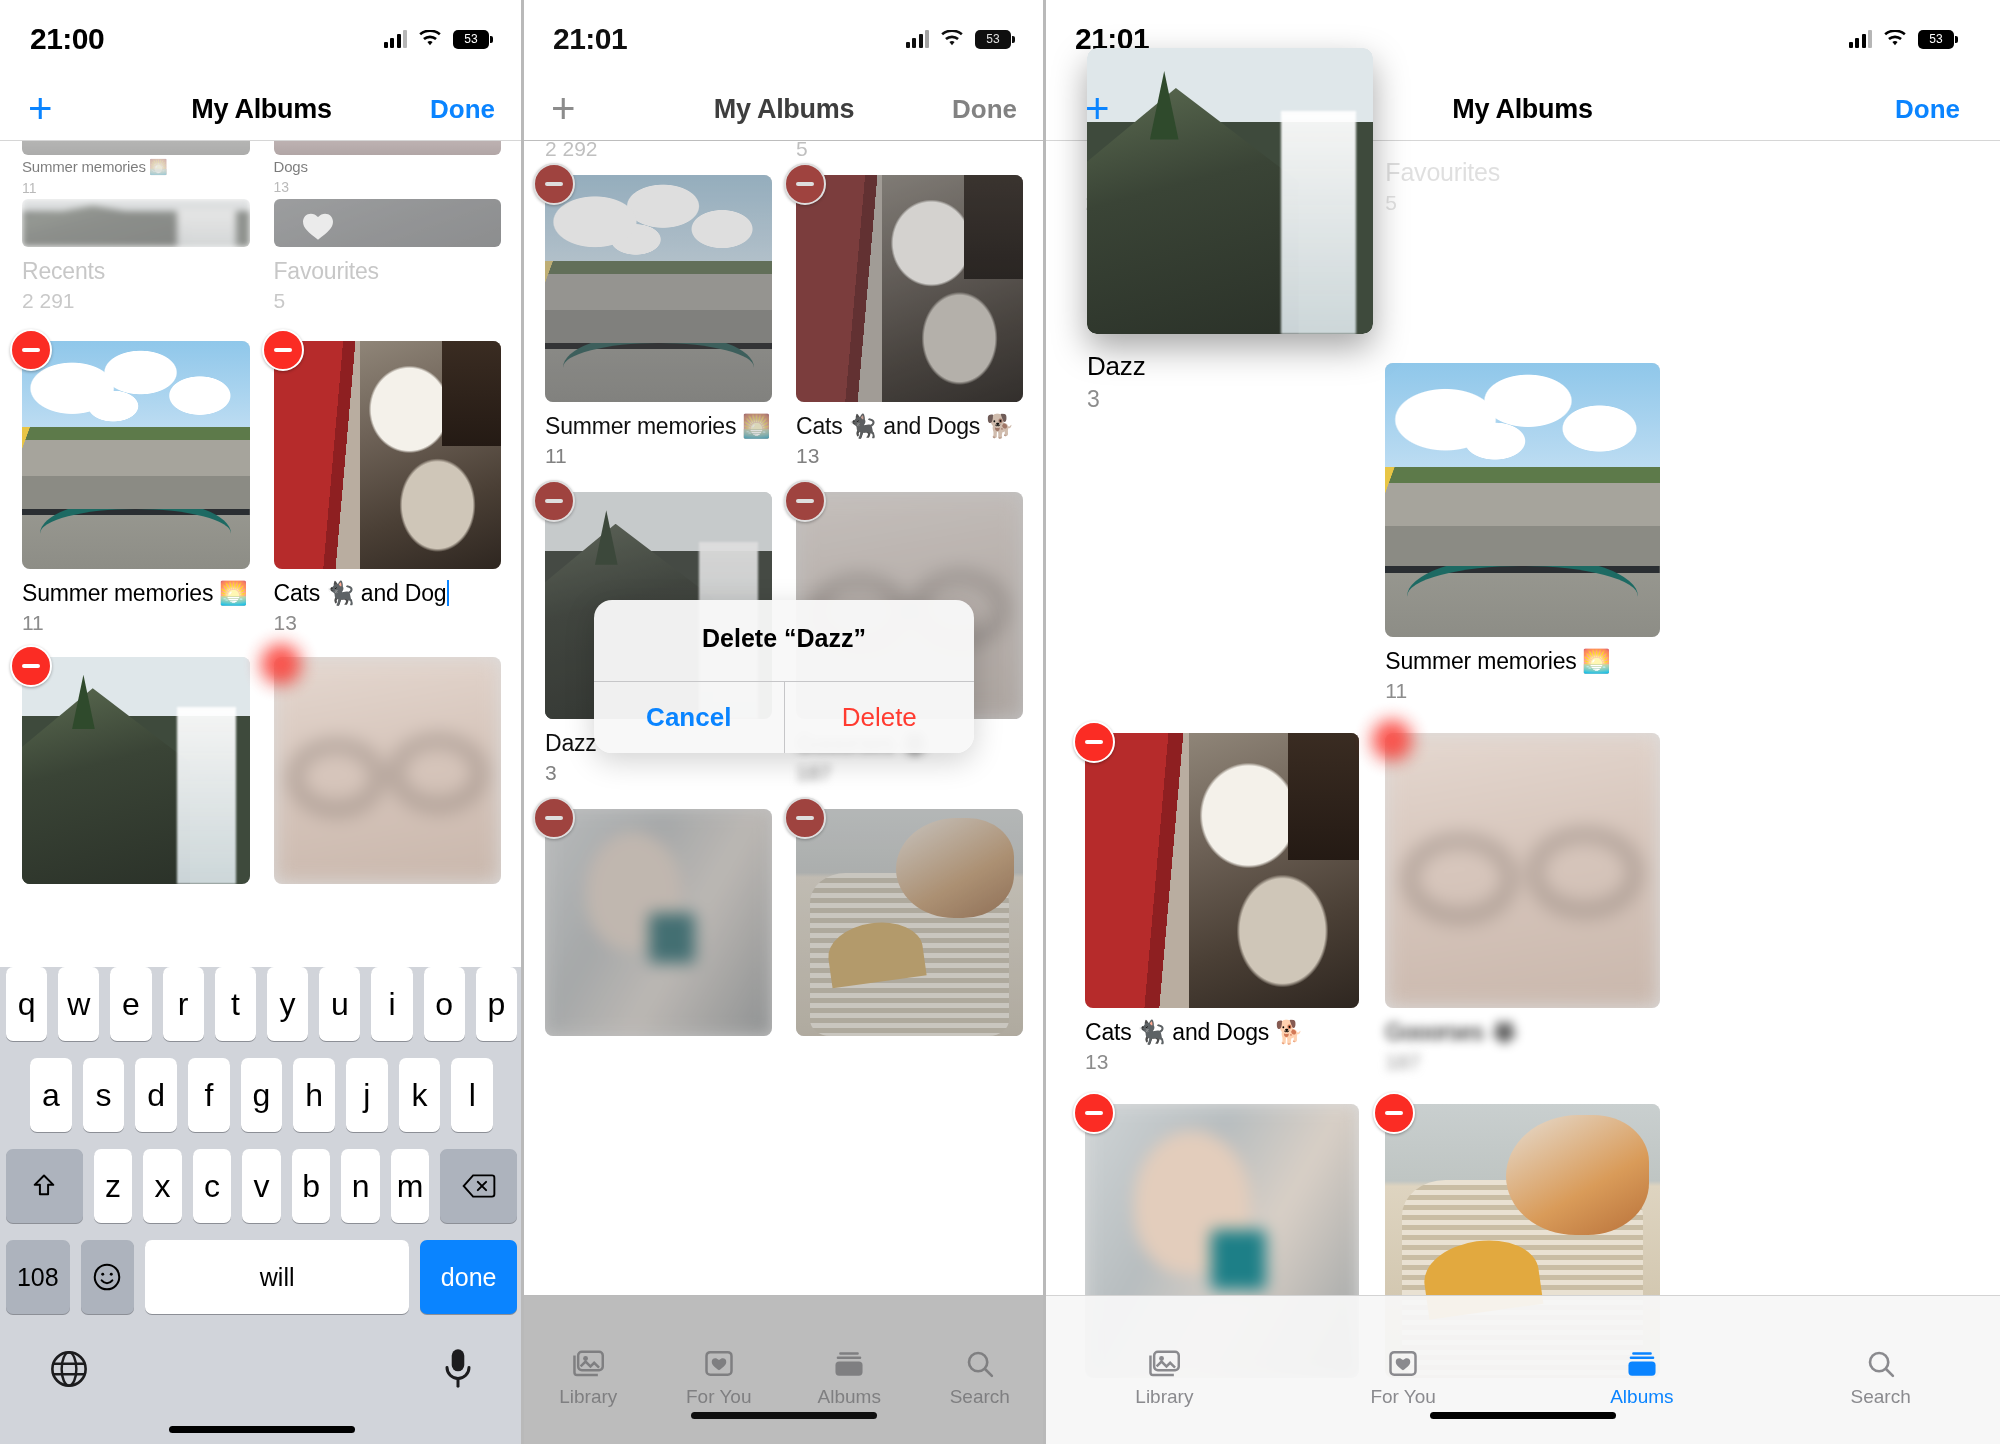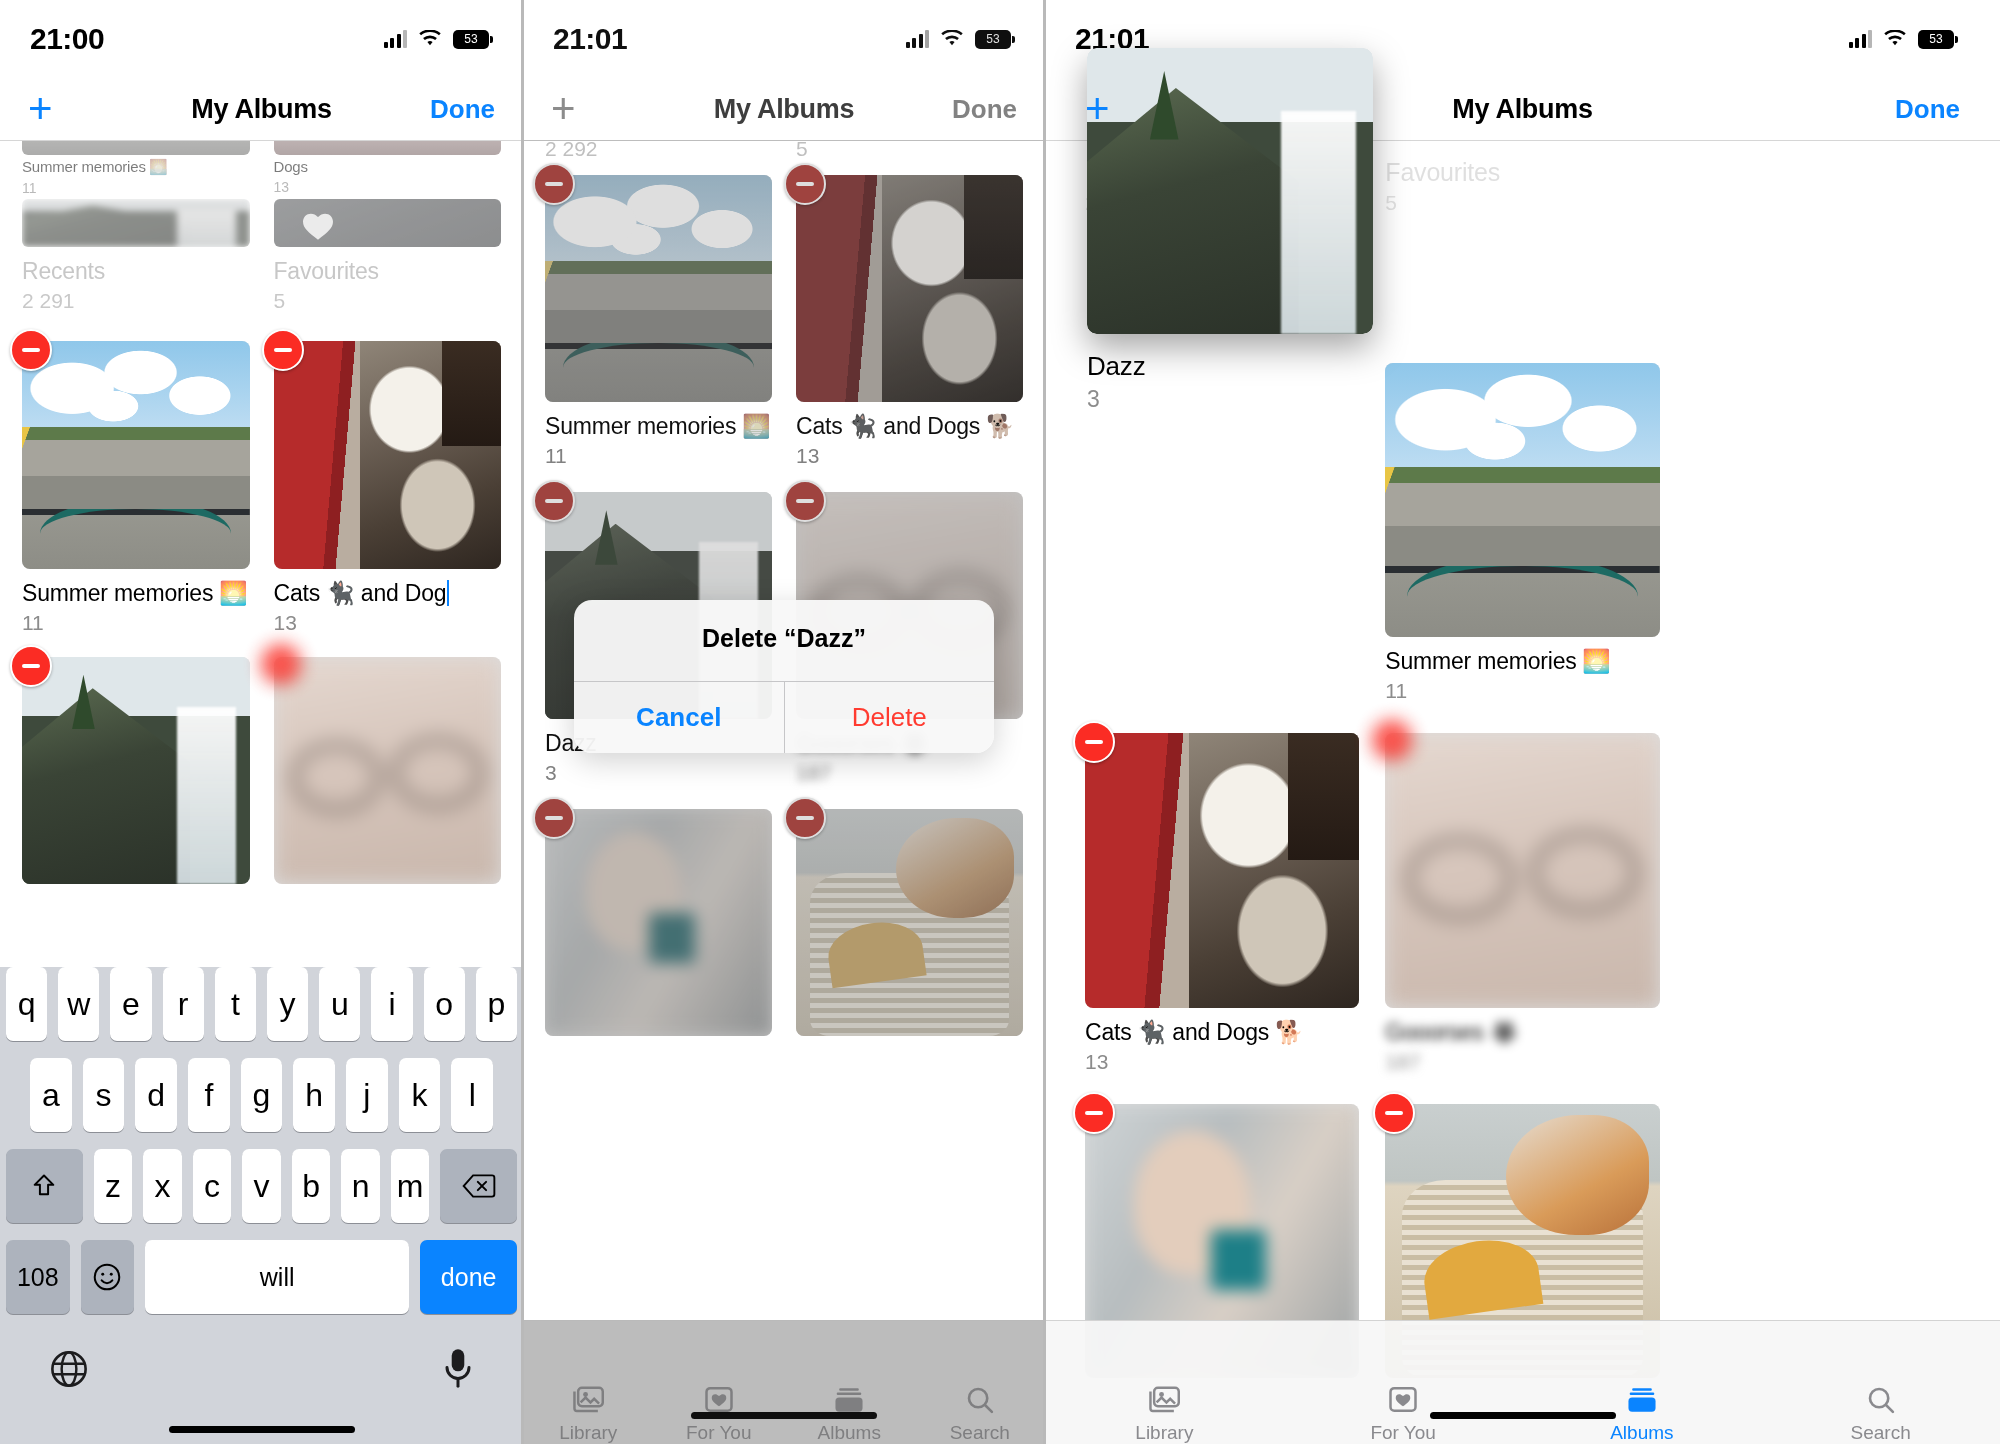--- a/index.html
+++ b/index.html
@@ -110,32 +110,32 @@
   .key.blue{background:#0a84ff;color:#fff;font-size:25px;}
   .key.wide{flex:1.6;}
   .key.space{flex:5.2;font-size:25px;}
   .kbrow.r2{padding:0 30px;}
   .kbrow.r3{padding:0 6px;}
   .kbbottom{display:flex;gap:11px;padding:0 6px;margin-bottom:14px;}
   .kbbottom .key{height:74px;}
   .globe-row{height:86px;display:flex;align-items:center;justify-content:space-between;padding:0 48px;box-sizing:border-box;}
   .home-ind{height:30px;display:flex;align-items:center;justify-content:center;}
   .home-bar{width:186px;height:7px;border-radius:4px;background:#000;}
-  .alert{position:absolute;left:50%;transform:translateX(-50%);top:600px;width:420px;background:rgba(248,248,248,0.96);border-radius:18px;overflow:hidden;box-shadow:0 8px 30px rgba(0,0,0,.18);}
+  .alert{position:absolute;left:50%;transform:translateX(-50%);top:600px;width:380px;background:rgba(248,248,248,0.96);border-radius:18px;overflow:hidden;box-shadow:0 8px 30px rgba(0,0,0,.18);}
   .alert-body{padding:24px 22px 20px;text-align:center;}
   .alert-title{font-size:25px;font-weight:bold;color:#000;margin-bottom:8px;}
   .alert-msg{font-size:20px;line-height:1.3;color:#000;}
   .alert-actions{display:flex;border-top:1px solid #c6c6c8;}
   .alert-btn{flex:1;padding:20px 0;text-align:center;font-size:26px;color:#0a84ff;}
   .alert-btn.bold{font-weight:bold;}
   .alert-btn.destructive{color:#ff3b30;}
   .alert-actions .alert-btn + .alert-btn{border-left:1px solid #c6c6c8;}
 
   
-  .tabbar{position:absolute;left:0;bottom:0;width:100%;height:124px;background:rgba(246,246,246,0.94);border-top:1px solid #d3d3d3;display:flex;align-items:flex-end;padding-top:16px;box-sizing:border-box;}
+  .tabbar{position:absolute;left:0;bottom:0;width:100%;height:149px;background:rgba(246,246,246,0.94);border-top:1px solid #d3d3d3;display:flex;align-items:center;padding-top:16px;box-sizing:border-box;}
   .tabbar.dimmed{background:rgba(206,206,206,0.92);}
   .tab{flex:1;display:flex;flex-direction:column;align-items:center;gap:7px;color:#8a8a8e;}
   .tab.active{color:#0a84ff;}
   .tab-label{font-size:19px;}
   .tab-icon{width:34px;height:30px;display:flex;align-items:center;justify-content:center;}
 
   
   .dragcard{position:absolute;width:286px;border-radius:10px;overflow:hidden;box-shadow:0 14px 34px rgba(0,0,0,.35);}
   .dragcard .thumb{border-radius:10px;}
   .divider-v{position:absolute;top:0;bottom:0;width:3px;background:#b9b9b9;}

